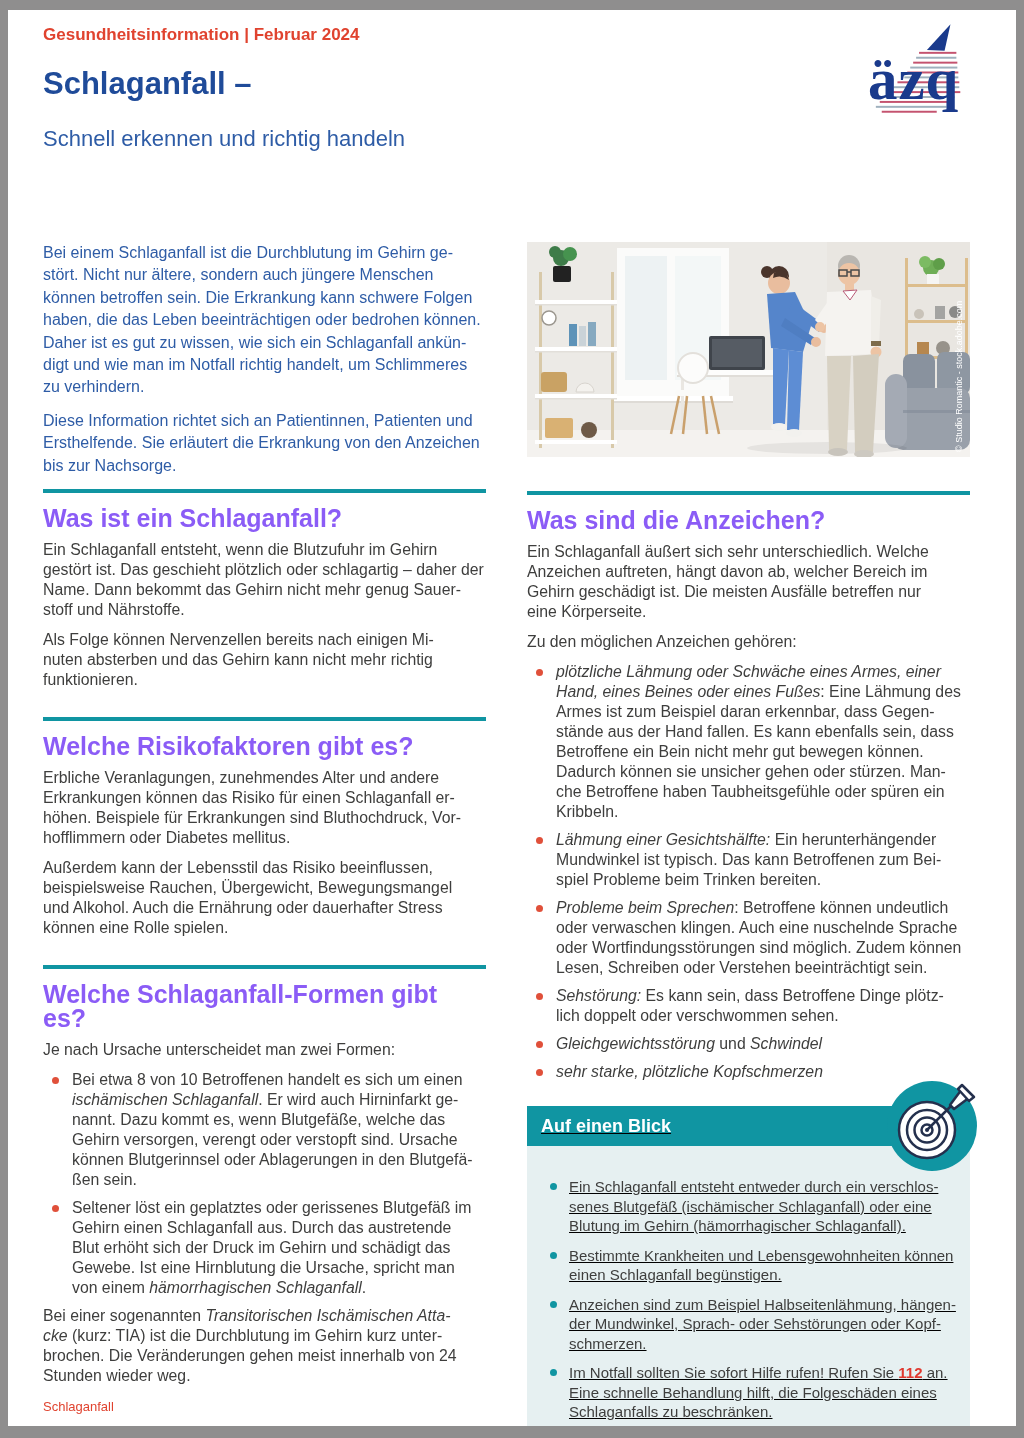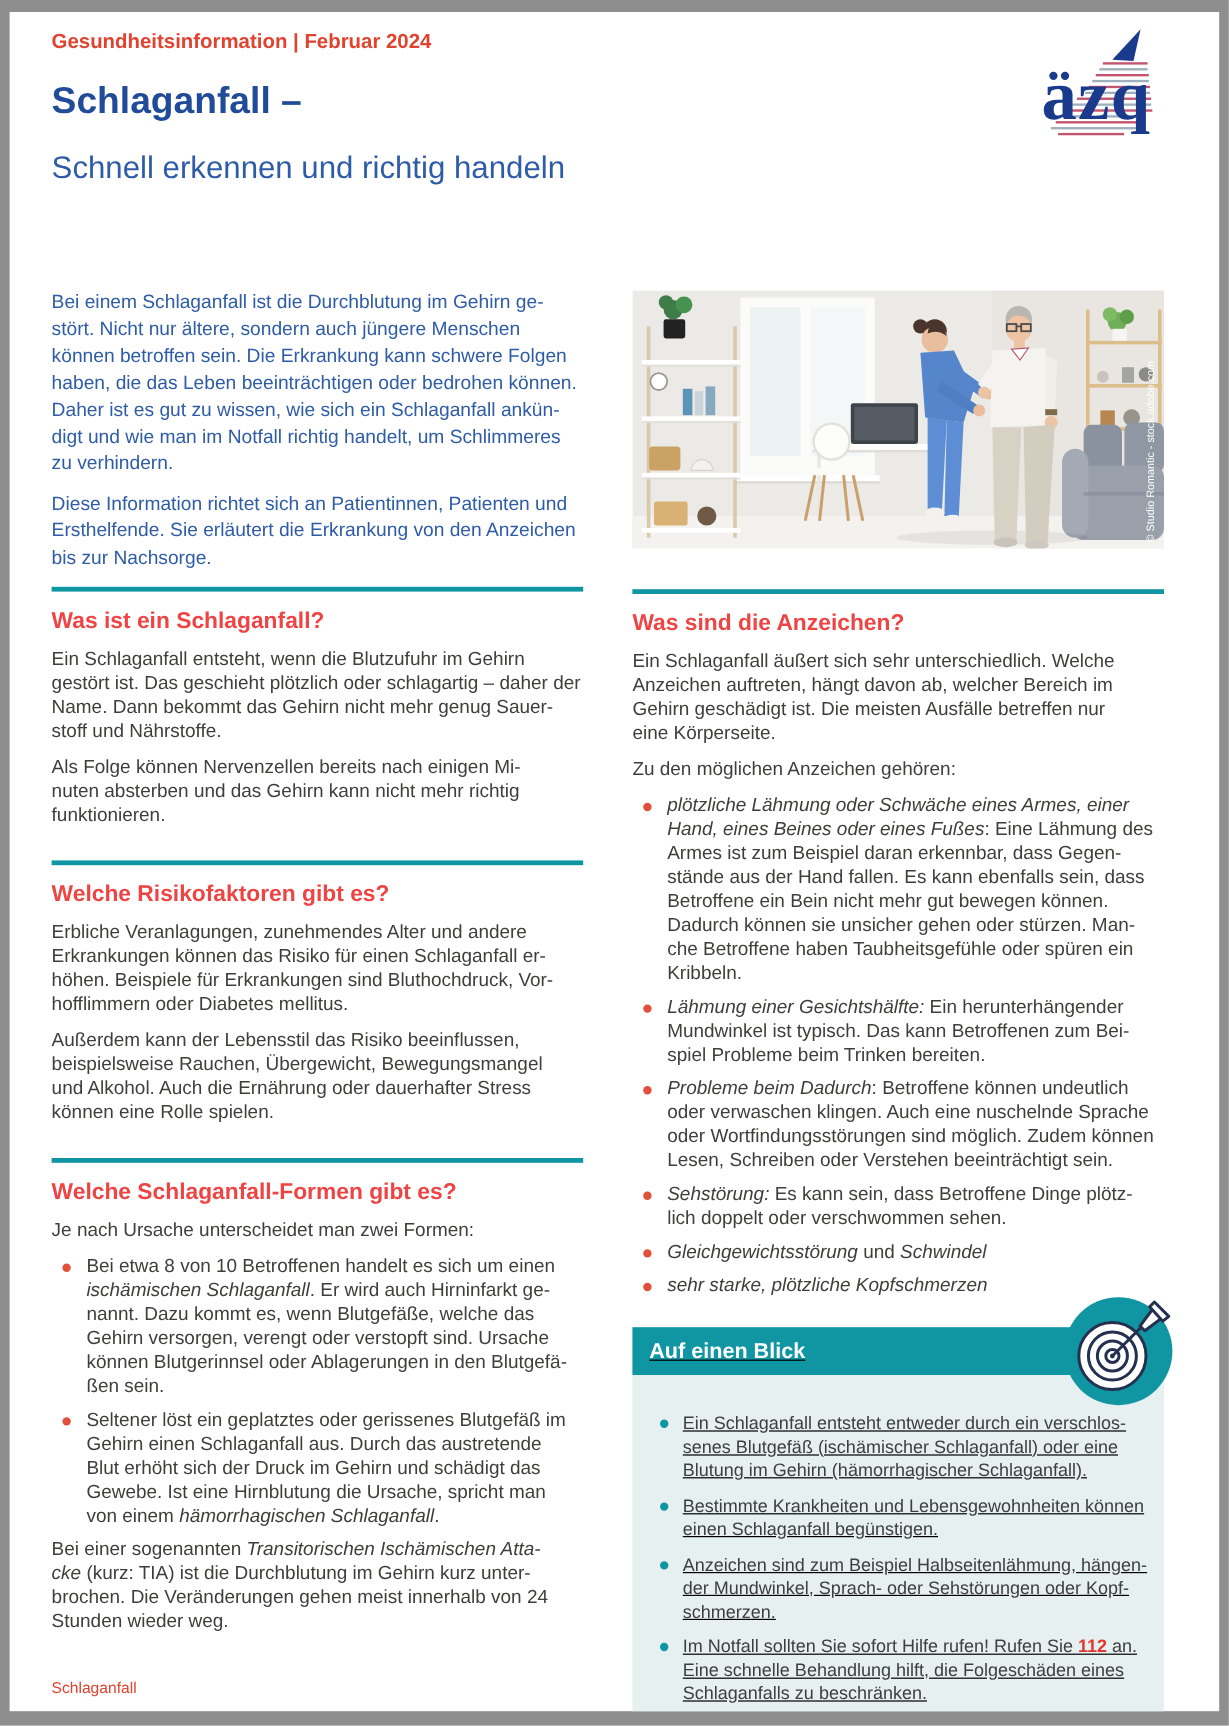--- a/index.html
+++ b/index.html
@@ -12,31 +12,31 @@
   }
   .page {
     position:absolute; left:8px; top:10px; width:1008px; height:1416px;
     background:#FFFFFF; padding:6px 35px 0 35px; overflow:hidden;
   }
   .pre { white-space:pre-line; }
 
   
   .kicker { color:#E0432F; font-weight:700; font-size:17px; line-height:22px; margin-top:8px; }
   .title  { margin:20px 0 0; color:#1F4B99; font-size:31px; line-height:36px; font-weight:700; }
-  .subtitle { margin-top:24px; color:#2E5CA6; font-size:26px; line-height:26px; font-weight:400; }
+  .subtitle { margin-top:24px; color:#2E5CA6; font-size:22px; line-height:26px; font-weight:400; }
   .logo-wrap { position:absolute; right:40px; top:14px; width:108px; height:94px; }
 
   
   .grid { display:grid; grid-template-columns:443px 443px; column-gap:41px; margin-top:90px; align-items:start; }
 
   .intro p { color:#2E5CA6; font-size:16px; line-height:22.4px; margin:0 0 11px; }
   .photo-wrap { width:443px; height:215px; }
 
   .section-rule { height:4px; background:#1095A2; }
-  h2 { color:#ef4444; font-size:19px; line-height:24px; margin:13px 0 10px; font-weight:700; }
+  h2 { color:#8b5cf6; font-size:25px; line-height:24px; margin:13px 0 10px; font-weight:700; }
   .bodytext { color:#3E3E3D; font-size:15.8px; line-height:20px; }
   .bodytext p { margin:0 0 10px; }
   .sec { margin-top:27px; }
   .sec-first-left { margin-top:12px; }
   .sec-first-right { margin-top:34px; }
 
   ul.bullets { list-style:none; margin:4px 0 0; padding:0; }
   ul.bullets li { position:relative; padding-left:29px; margin-bottom:8px; }
   ul.bullets li::before {
     content:""; position:absolute; left:9px; top:7px;
@@ -276,21 +276,21 @@
 Hand, eines Beines oder eines Fußes</span><span>: Eine Lähmung des
 Armes ist zum Beispiel daran erkennbar, dass Gegen-
 stände aus der Hand fallen. Es kann ebenfalls sein, dass
 Betroffene ein Bein nicht mehr gut bewegen können.
 Dadurch können sie unsicher gehen oder stürzen. Man-
 che Betroffene haben Taubheitsgefühle oder spüren ein
 Kribbeln.</span></li>
           <li class="pre"><span style="font-style: italic;">Lähmung einer Gesichtshälfte:</span><span> Ein herunterhängender
 Mundwinkel ist typisch. Das kann Betroffenen zum Bei-
 spiel Probleme beim Trinken bereiten.</span></li>
-          <li class="pre"><span style="font-style: italic;">Probleme beim Dadurch</span><span>: Betroffene können undeutlich
+          <li class="pre"><span style="font-style: italic;">Probleme beim Sprechen</span><span>: Betroffene können undeutlich
 oder verwaschen klingen. Auch eine nuschelnde Sprache
 oder Wortfindungsstörungen sind möglich. Zudem können
 Lesen, Schreiben oder Verstehen beeinträchtigt sein.</span></li>
           <li class="pre"><span style="font-style: italic;">Sehstörung:</span><span> Es kann sein, dass Betroffene Dinge plötz-
 lich doppelt oder verschwommen sehen.</span></li>
           <li class="pre"><span style="font-style: italic;">Gleichgewichtsstörung</span><span> und </span><span style="font-style: italic;">Schwindel</span></li>
           <li class="pre"><span style="font-style: italic;">sehr starke, plötzliche Kopfschmerzen</span></li>
         </ul>
       </div>
 

